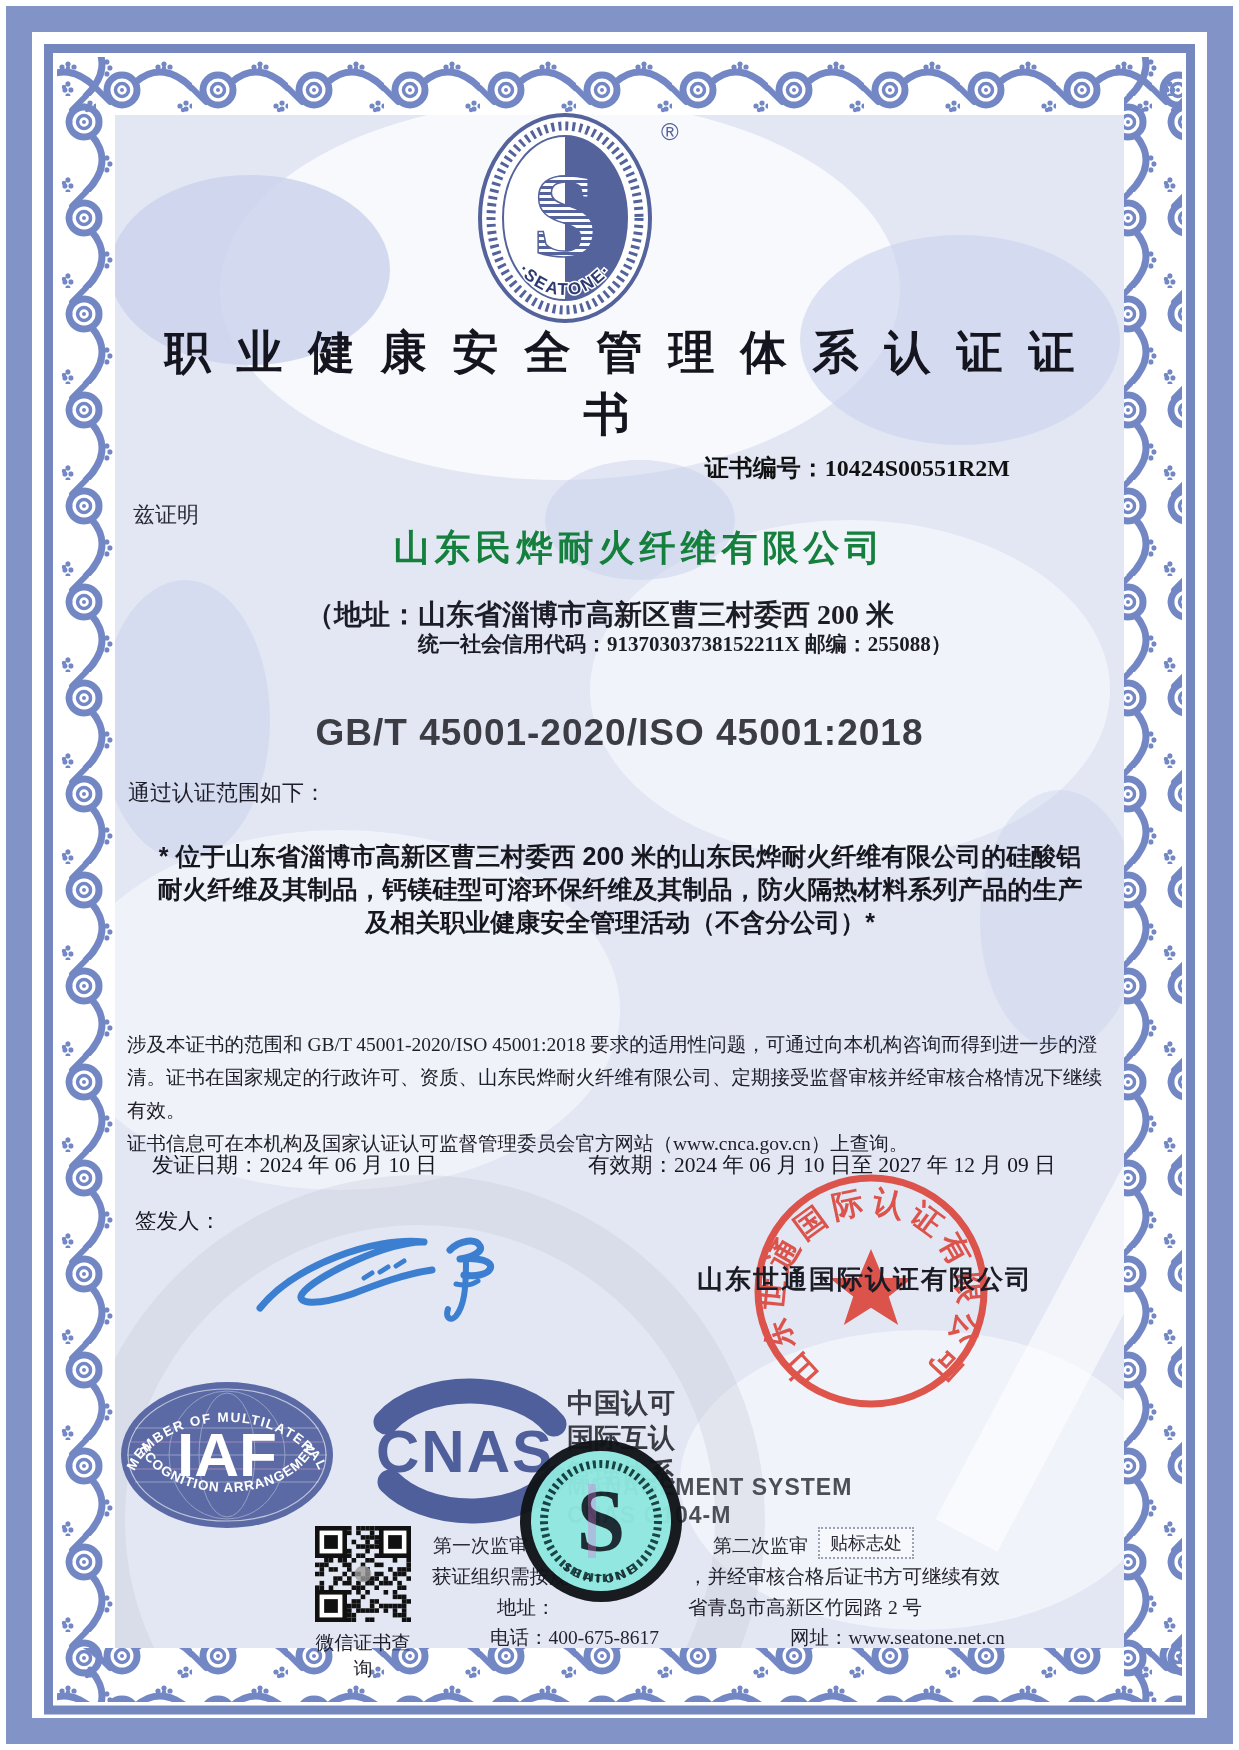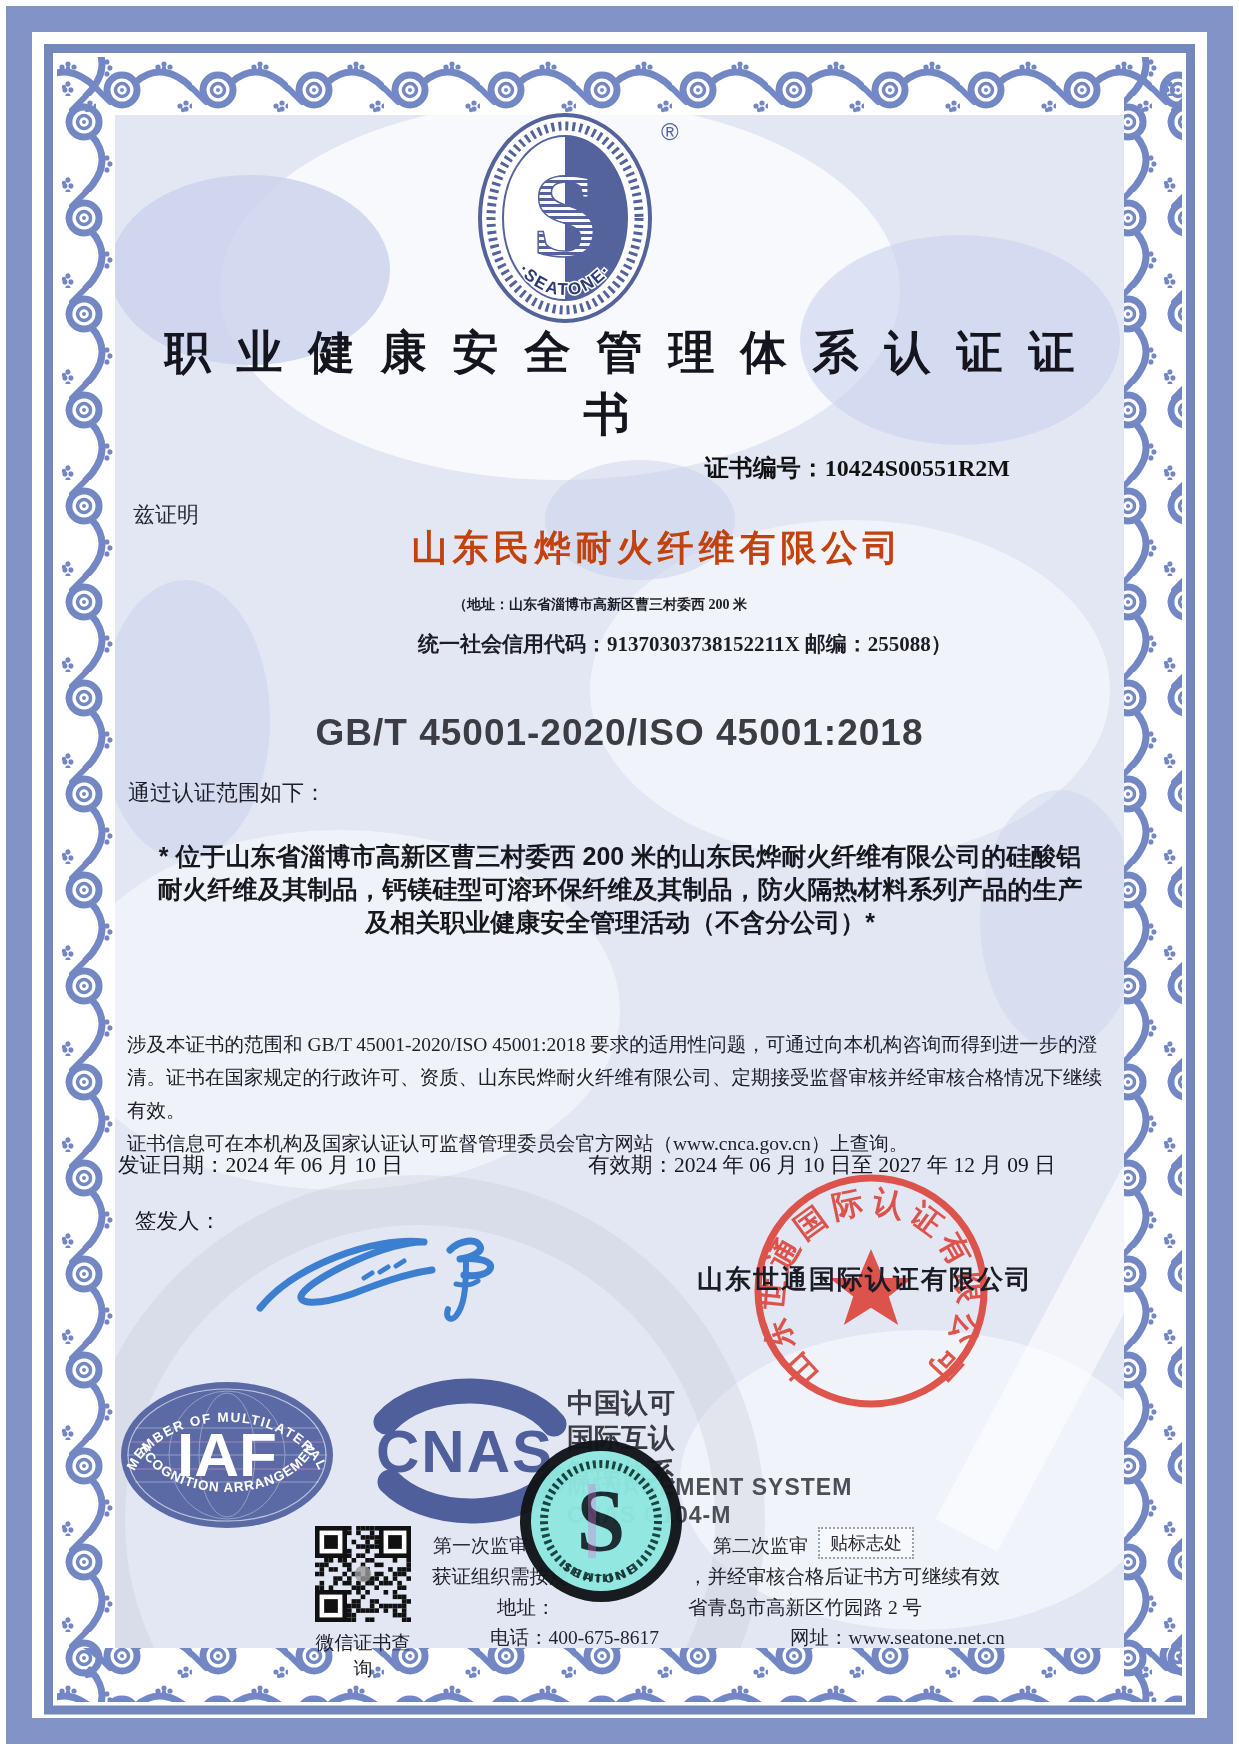--- a/index.html
+++ b/index.html
@@ -6,31 +6,31 @@
   #page{position:relative;width:1239px;height:1750px;margin:0 auto;background:#ffffff;
         font-family:"Liberation Serif","DejaVu Serif",serif;color:#222;overflow:hidden;}
   #frame{position:absolute;left:0;top:0;width:1239px;height:1750px;}
   .abs{position:absolute;}
   .ctr{text-align:center;}
   
   .title{left:115px;top:322px;width:1009px;font-size:46px;font-weight:bold;letter-spacing:26px;
          color:#15151f;text-indent:26px;}
   .certno{left:420px;top:452px;width:590px;text-align:right;font-size:24px;font-weight:bold;color:#111;}
   .certify{left:133px;top:500px;font-size:22px;color:#2a2a38;}
-  .company{left:120px;top:524px;width:1075px;font-size:36px;font-weight:bold;letter-spacing:5px;color:#c2410c;}
-  .addr1{left:115px;top:596px;width:970px;font-size:14px;font-weight:bold;color:#1d1d28;}
+  .company{left:102px;top:524px;width:1075px;font-size:36px;font-weight:bold;letter-spacing:5px;color:#15803d;}
+  .addr1{left:115px;top:596px;width:970px;font-size:28px;font-weight:bold;color:#1d1d28;}
   .addr2{left:115px;top:630px;width:1140px;font-size:21px;font-weight:bold;color:#1d1d28;}
   .stdlabel{left:128px;top:676px;font-size:22px;font-weight:bold;color:#1e1e2a;}
   .standard{left:115px;top:712px;width:1009px;font-size:37px;font-weight:600;color:#3c3c44;
             font-family:"Liberation Sans","DejaVu Sans",sans-serif;letter-spacing:1px;}
   .scopelabel{left:128px;top:778px;font-size:22px;color:#1e1e2a;}
   .scope{left:140px;top:840px;width:960px;font-size:25px;font-weight:bold;color:#17171f;
          line-height:33px;font-family:"Liberation Sans","DejaVu Sans",sans-serif;}
   .notes{left:127px;top:1028px;width:990px;font-size:19.5px;color:#20202c;line-height:33px;}
-  .daterow-l{left:118px;top:1150px;font-size:21.5px;color:#17171f;}
+  .daterow-l{left:152px;top:1150px;font-size:21.5px;color:#17171f;}
   .daterow-r{left:588px;top:1150px;font-size:21.5px;color:#17171f;}
   .signer{left:135px;top:1206px;font-size:21.5px;color:#17171f;}
   .issuername{left:630px;top:1262px;width:470px;text-align:center;font-size:26px;font-weight:bold;
               letter-spacing:2px;color:#1b1b24;z-index:4;}
   .accr{left:567px;top:1386px;width:260px;font-size:27px;font-weight:bold;color:#3a3a42;
         line-height:35px;font-family:"Liberation Sans","DejaVu Sans",sans-serif;}
   .mgmt{left:567px;top:1474px;font-size:23px;font-weight:bold;color:#4a4f58;
         font-family:"Liberation Sans","DejaVu Sans",sans-serif;letter-spacing:1px;}
   .cnascode{left:567px;top:1502px;font-size:23px;font-weight:bold;color:#4a4f58;
         font-family:"Liberation Sans","DejaVu Sans",sans-serif;letter-spacing:1px;}

